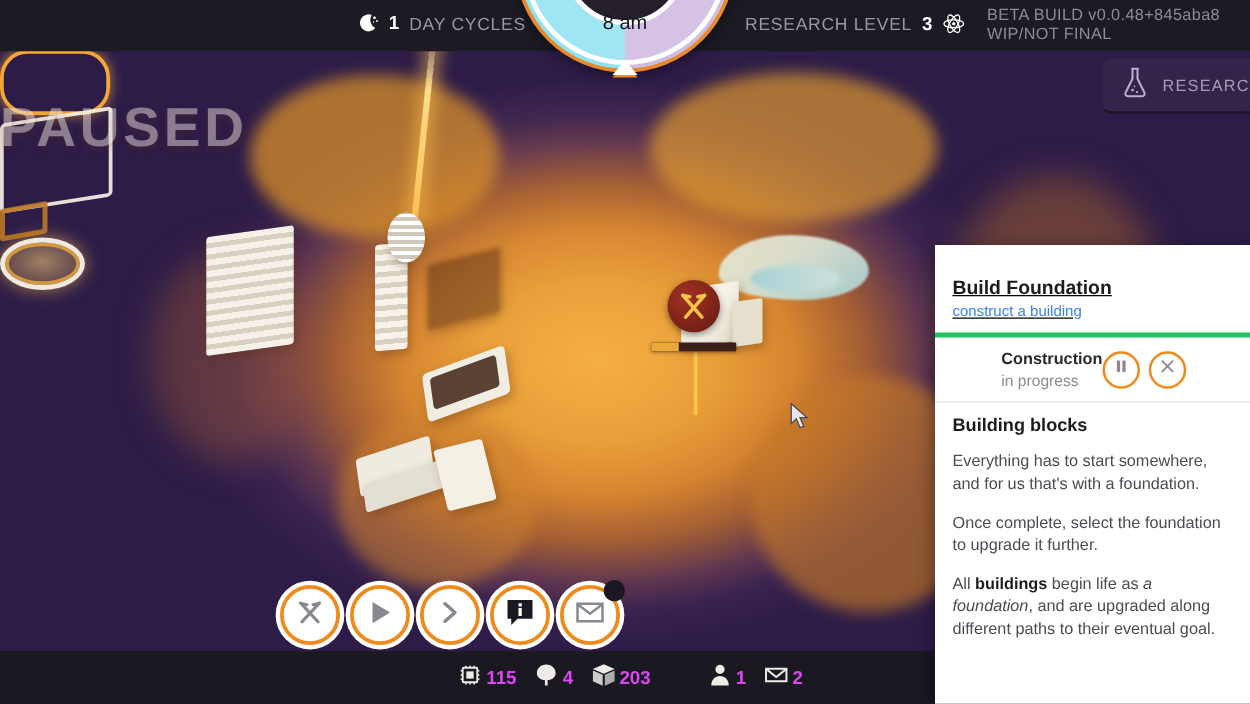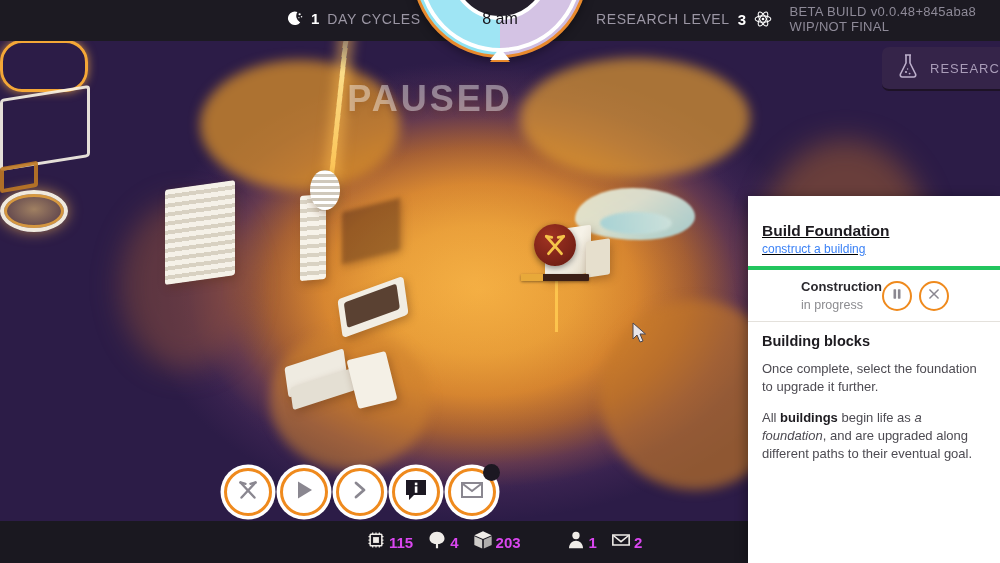--- a/index.html
+++ b/index.html
@@ -100,21 +100,21 @@
     background: radial-gradient(circle at 38% 32%, #a03222 0%, #7d2318 60%, #5e190f 100%);
     box-shadow: 0 2px 6px rgba(0,0,0,0.45);
     display: flex; align-items: center; justify-content: center;
   }
   .build-marker svg { width: 26px; height: 26px; }
 
   .cursor { position: absolute; left: 632px; top: 322px; width: 16px; height: 22px; }
 
   .paused-text {
     position: absolute; left: 0; top: 78px; width: 860px;
-    text-align: center; font-size: 36px; font-weight: bold; letter-spacing: 3px;
+    font-size: 44px; font-weight: bold; letter-spacing: 3px;
     color: rgba(255,255,255,0.42); text-shadow: 0 2px 6px rgba(120,60,20,0.25);
     user-select: none;
   }
 
   
   .topbar {
     position: absolute; left: 0; top: 0; width: 1000px; height: 41px;
     background: #1c1a22; color: #cfcbd4; z-index: 20;
   }
   .topbar .left {
@@ -377,20 +377,21 @@
             <svg viewBox="0 0 24 24" fill="none" stroke="#8a8790" stroke-width="2.6" stroke-linecap="round">
                 <path d="M5 5 L19 19 M19 5 L5 19"></path>
               </svg>
           </span>
         </div>
       </div>
     </div>
 
     <div class="panel-body">
       <div class="panel-h2">Building blocks</div>
+      <div class="panel-p">Everything has to start somewhere, and for us that's with a foundation.</div>
       <div class="panel-p">Once complete, select the foundation to upgrade it further.</div>
       <div class="panel-p"><span>All </span><b>buildings</b><span> begin life as </span><i>a foundation</i><span>, and are upgraded along different paths to their eventual goal.</span></div>
     </div>
   </div>
 
   <div class="actionbar">
     <div class="abtn">
       <span>
         <svg viewBox="0 0 24 24" fill="none" stroke="#8a8790" stroke-width="2.4" stroke-linecap="round">
           <path d="M4.5 4.5 L18.5 19.5"></path>

